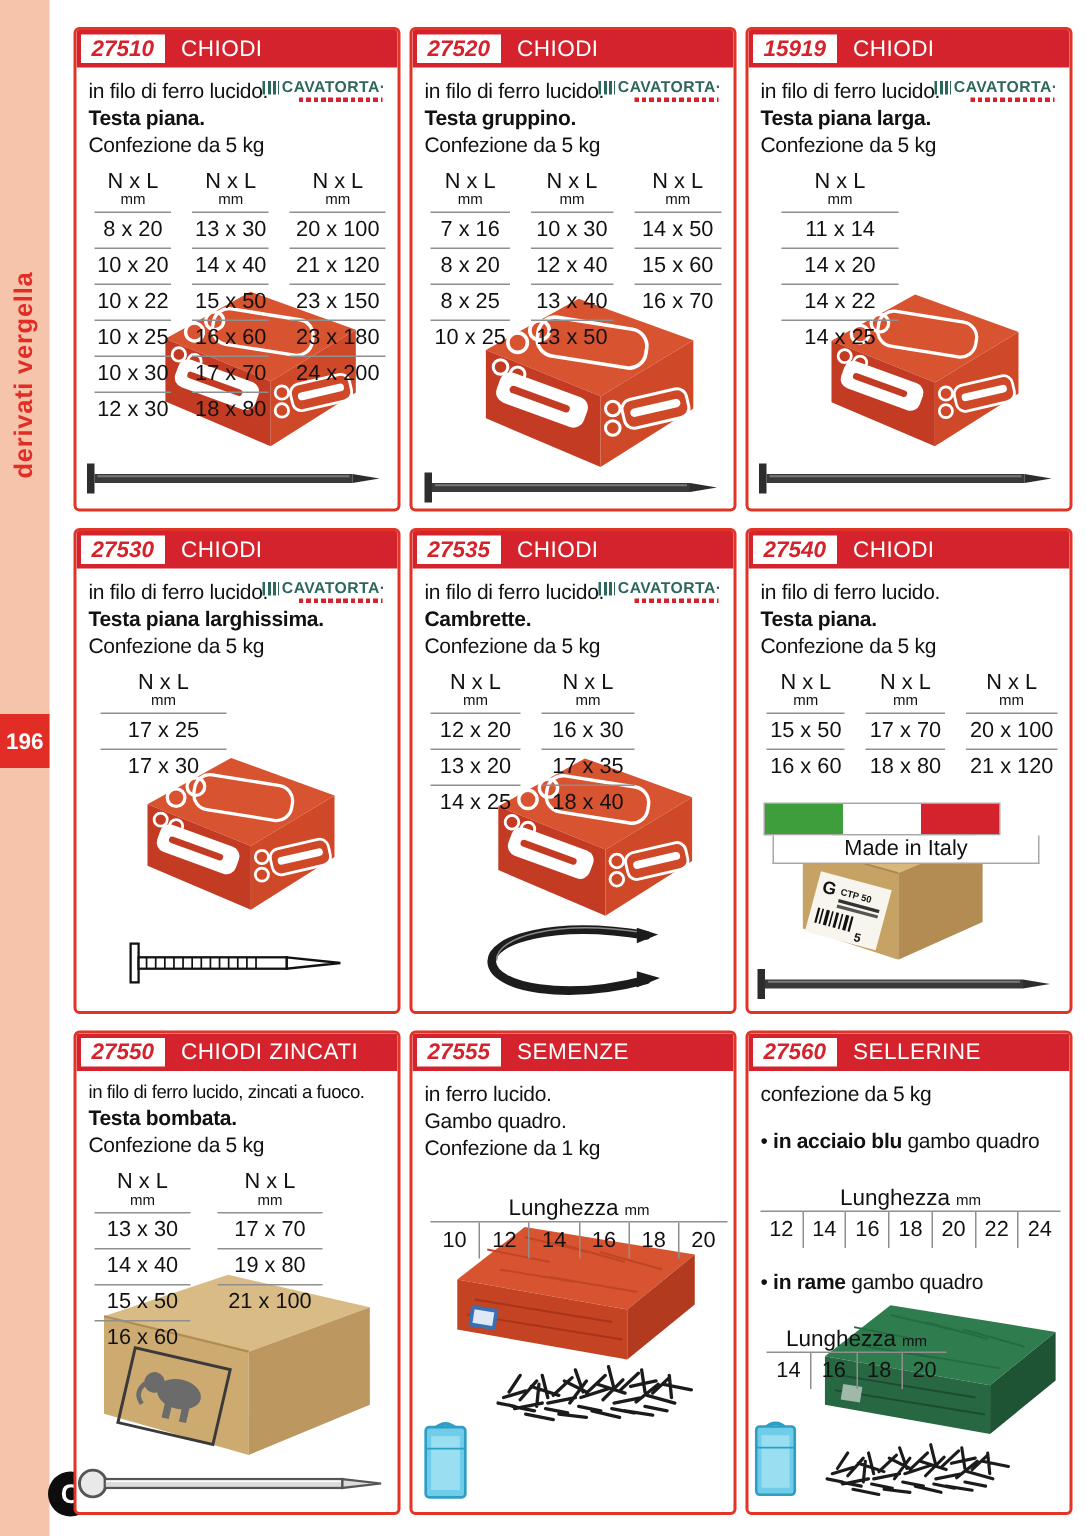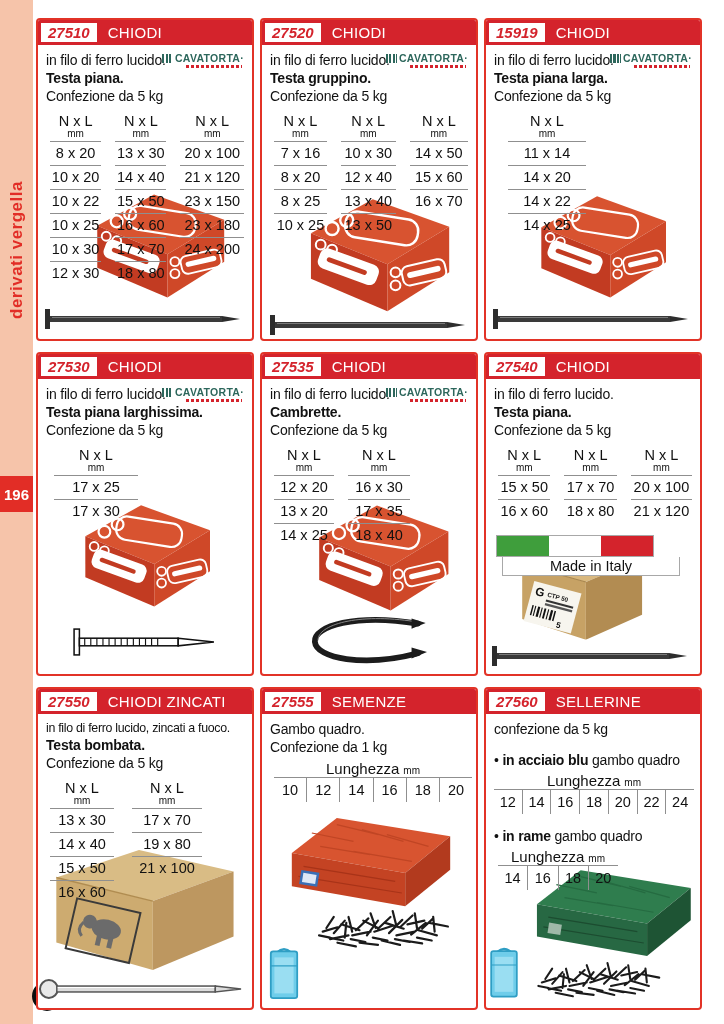--- a/index.html
+++ b/index.html
@@ -7,21 +7,21 @@
         font-family:"Liberation Sans",sans-serif;color:#111;}
   
   .side-strip{position:absolute;left:0;top:0;width:33px;height:1024px;background:#f6c4aa;}
   .side-label{position:absolute;left:0;top:140px;width:33px;height:220px;display:flex;align-items:center;justify-content:center;
         writing-mode:vertical-rl;transform:rotate(180deg);color:#e22d26;font-weight:bold;font-size:17px;letter-spacing:.5px;}
   .page-num{position:absolute;left:0;top:476px;width:33px;height:36px;background:#e22d26;color:#fff;
         font-weight:bold;font-size:15px;display:flex;align-items:center;justify-content:center;}
   .corner-logo{position:absolute;left:32px;top:981px;width:30px;height:30px;border-radius:50%;background:#0d0d0d;
         color:#fff;font-weight:bold;font-size:18px;display:flex;align-items:center;justify-content:center;}
   
-  .grid{position:absolute;left:36px;top:18px;display:grid;grid-template-columns:218px 218px 218px;
+  .grid{position:absolute;left:49px;top:18px;display:grid;grid-template-columns:218px 218px 218px;
         grid-template-rows:323px 324px 323px;gap:11px 6px;}
   .cell{position:relative;border:2px solid #e23327;border-radius:4px;background:#fff;box-sizing:border-box;overflow:hidden;}
   .cell-head{height:25px;background:#d4232c;display:flex;align-items:center;padding:0 6px 0 3px;gap:11px;}
   .code-box{background:#fff;color:#d4232c;font-weight:bold;font-style:italic;font-size:15px;
         padding:0 7px;height:19px;line-height:19px;}
   .cell-title{color:#fff;font-weight:normal;font-size:15px;letter-spacing:.3px;}
   .cell-body{position:relative;height:calc(100% - 25px);padding:6px 8px;box-sizing:border-box;}
   
   .cav-logo{position:absolute;top:7px;right:8px;z-index:2;}
   .cav-name{display:flex;align-items:center;gap:2px;color:#2d675c;font-weight:bold;font-size:10.5px;letter-spacing:.3px;}
@@ -32,21 +32,21 @@
   
   .desc{position:relative;z-index:1;font-size:14px;line-height:1.3;letter-spacing:-.2px;}
   .desc .b{font-weight:bold;}
   .desc .tight{font-size:12.4px;letter-spacing:-.3px;}
   
   .stable{position:relative;z-index:1;display:flex;gap:14px;margin:7px 0 0 4px;}
   .scol-h{text-align:center;font-size:14.5px;}
   .scol-u{text-align:center;font-size:10px;line-height:1;margin-bottom:2px;}
   .srow{height:23px;line-height:22px;border-top:1.6px solid #8f8f8f;font-size:14.5px;text-align:center;}
   
-  .ltable{position:relative;z-index:1;margin:4px 0 0 4px;}
+  .ltable{position:relative;z-index:1;margin:22px 0 0 4px;}
   .lt-head{text-align:center;font-size:15px;}
   .lt-unit{font-size:10px;margin-left:4px;}
   .lt-row{display:flex;border-top:1.8px solid #8f8f8f;}
   .lt-row .lcell{flex:1;text-align:center;font-size:14.5px;height:24px;line-height:24px;border-left:1.8px solid #8f8f8f;}
   .lt-row .lcell:first-child{border-left:none;}
   
   .bullet{position:relative;z-index:1;font-size:14px;margin:14px 0 1px 0;letter-spacing:-.2px;}
   .bullet .b{font-weight:bold;text-align:right;}
   
   .miti{position:relative;z-index:1;margin:12px 0 0 2px;width:158px;}
@@ -528,20 +528,21 @@
       </div>
     </div>
 
     <div class="cell">
       <div class="cell-head">
         <span class="code-box">27555</span>
         <span class="cell-title">SEMENZE</span>
       </div>
       <div class="cell-body">
         <div class="desc">
+          <div>in ferro lucido.</div>
           <div>Gambo quadro.</div>
           <div>Confezione da 1 kg</div>
         </div>
         <div class="ltable" style="width:198px">
           <div class="lt-head"><span>Lunghezza</span><span class="lt-unit">mm</span></div>
           <div class="lt-row">
               <div class="lcell">10</div>
               <div class="lcell">12</div>
               <div class="lcell">14</div>
               <div class="lcell">16</div>

